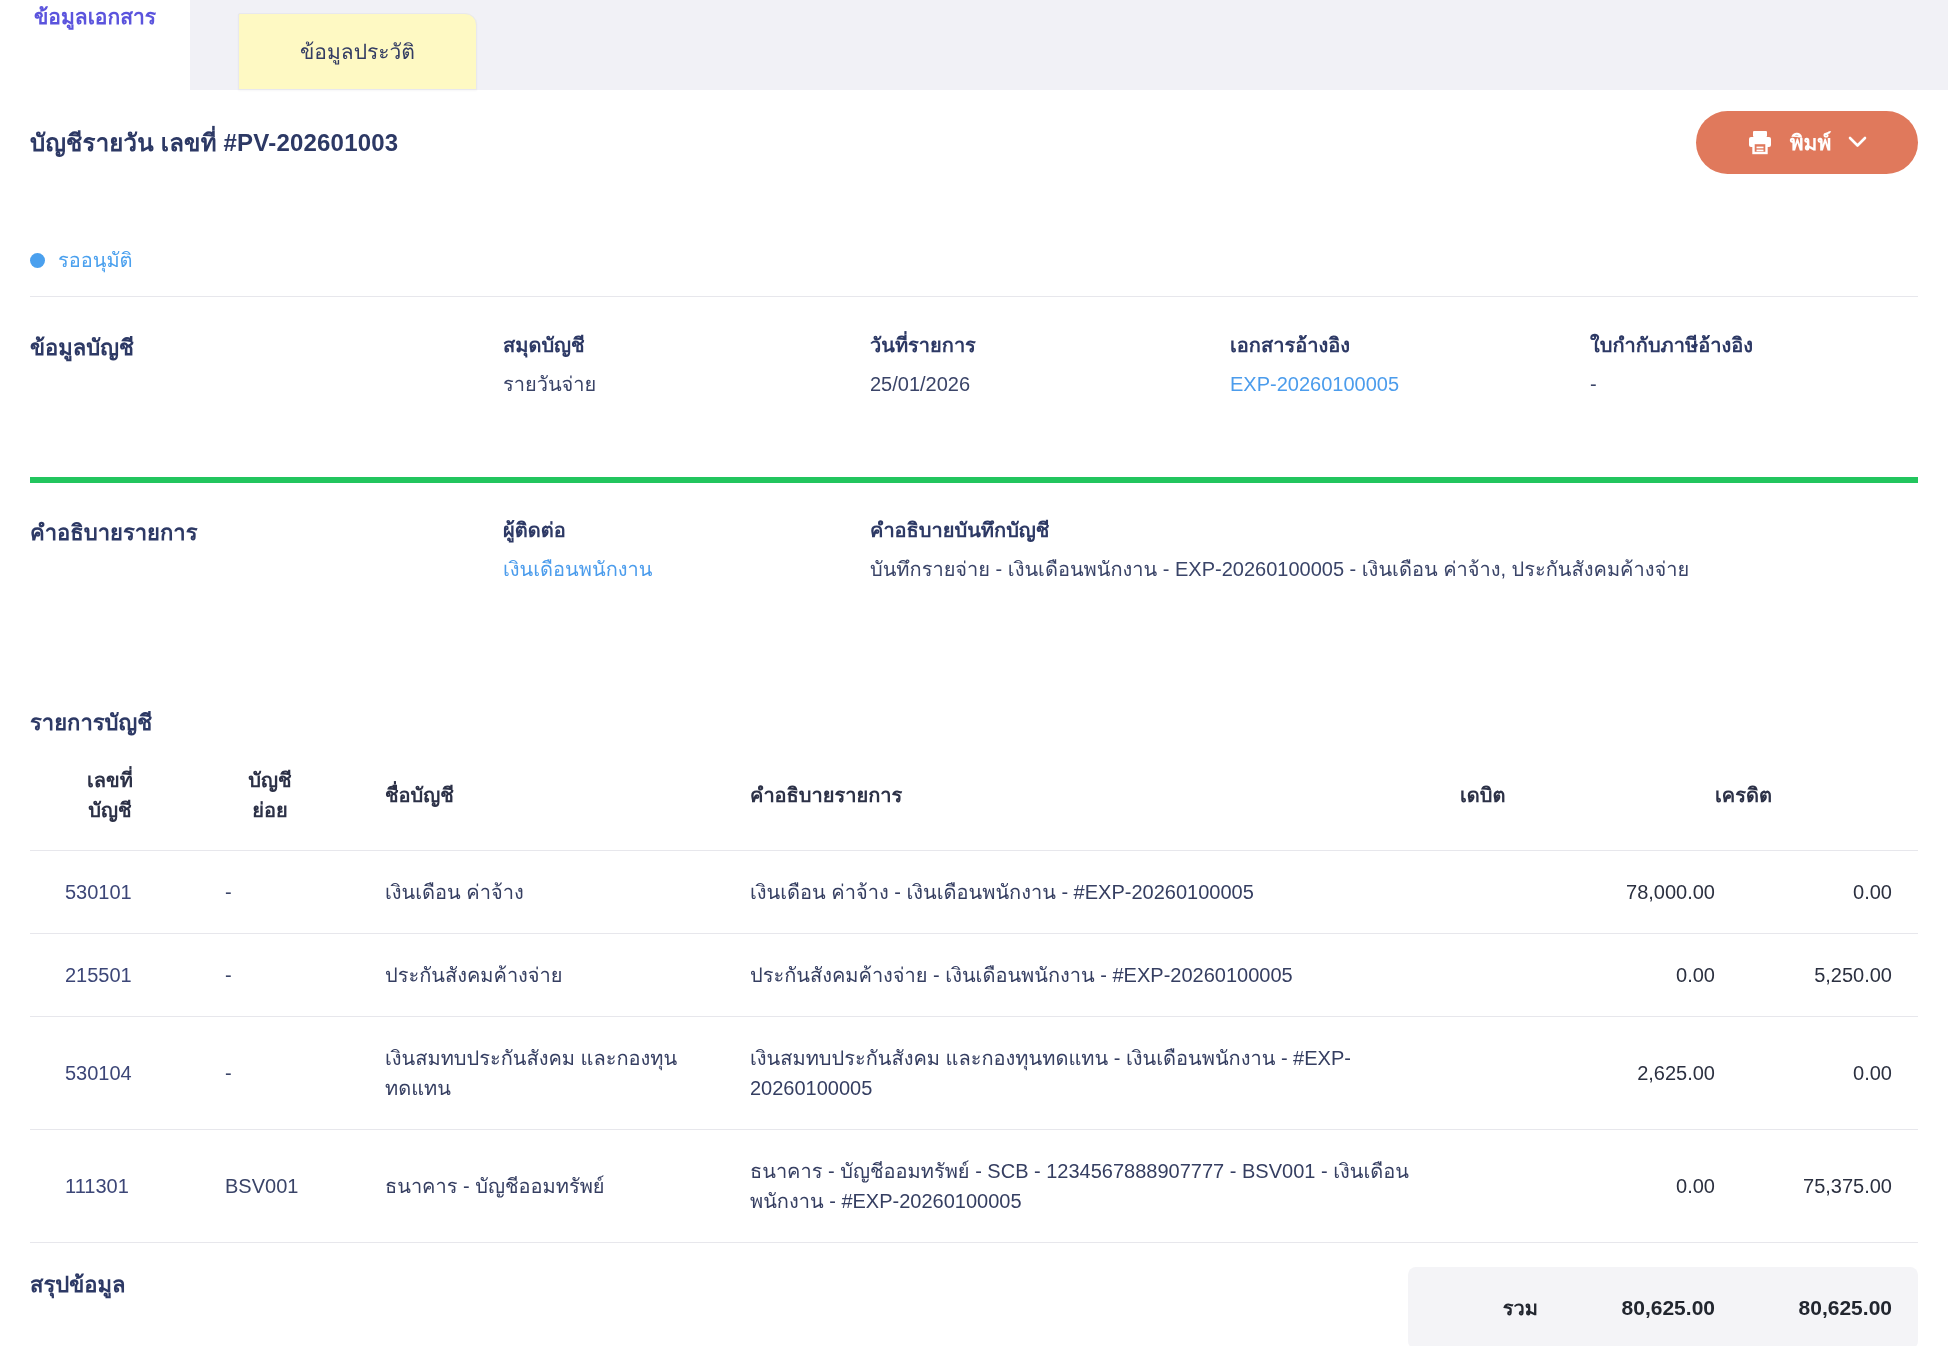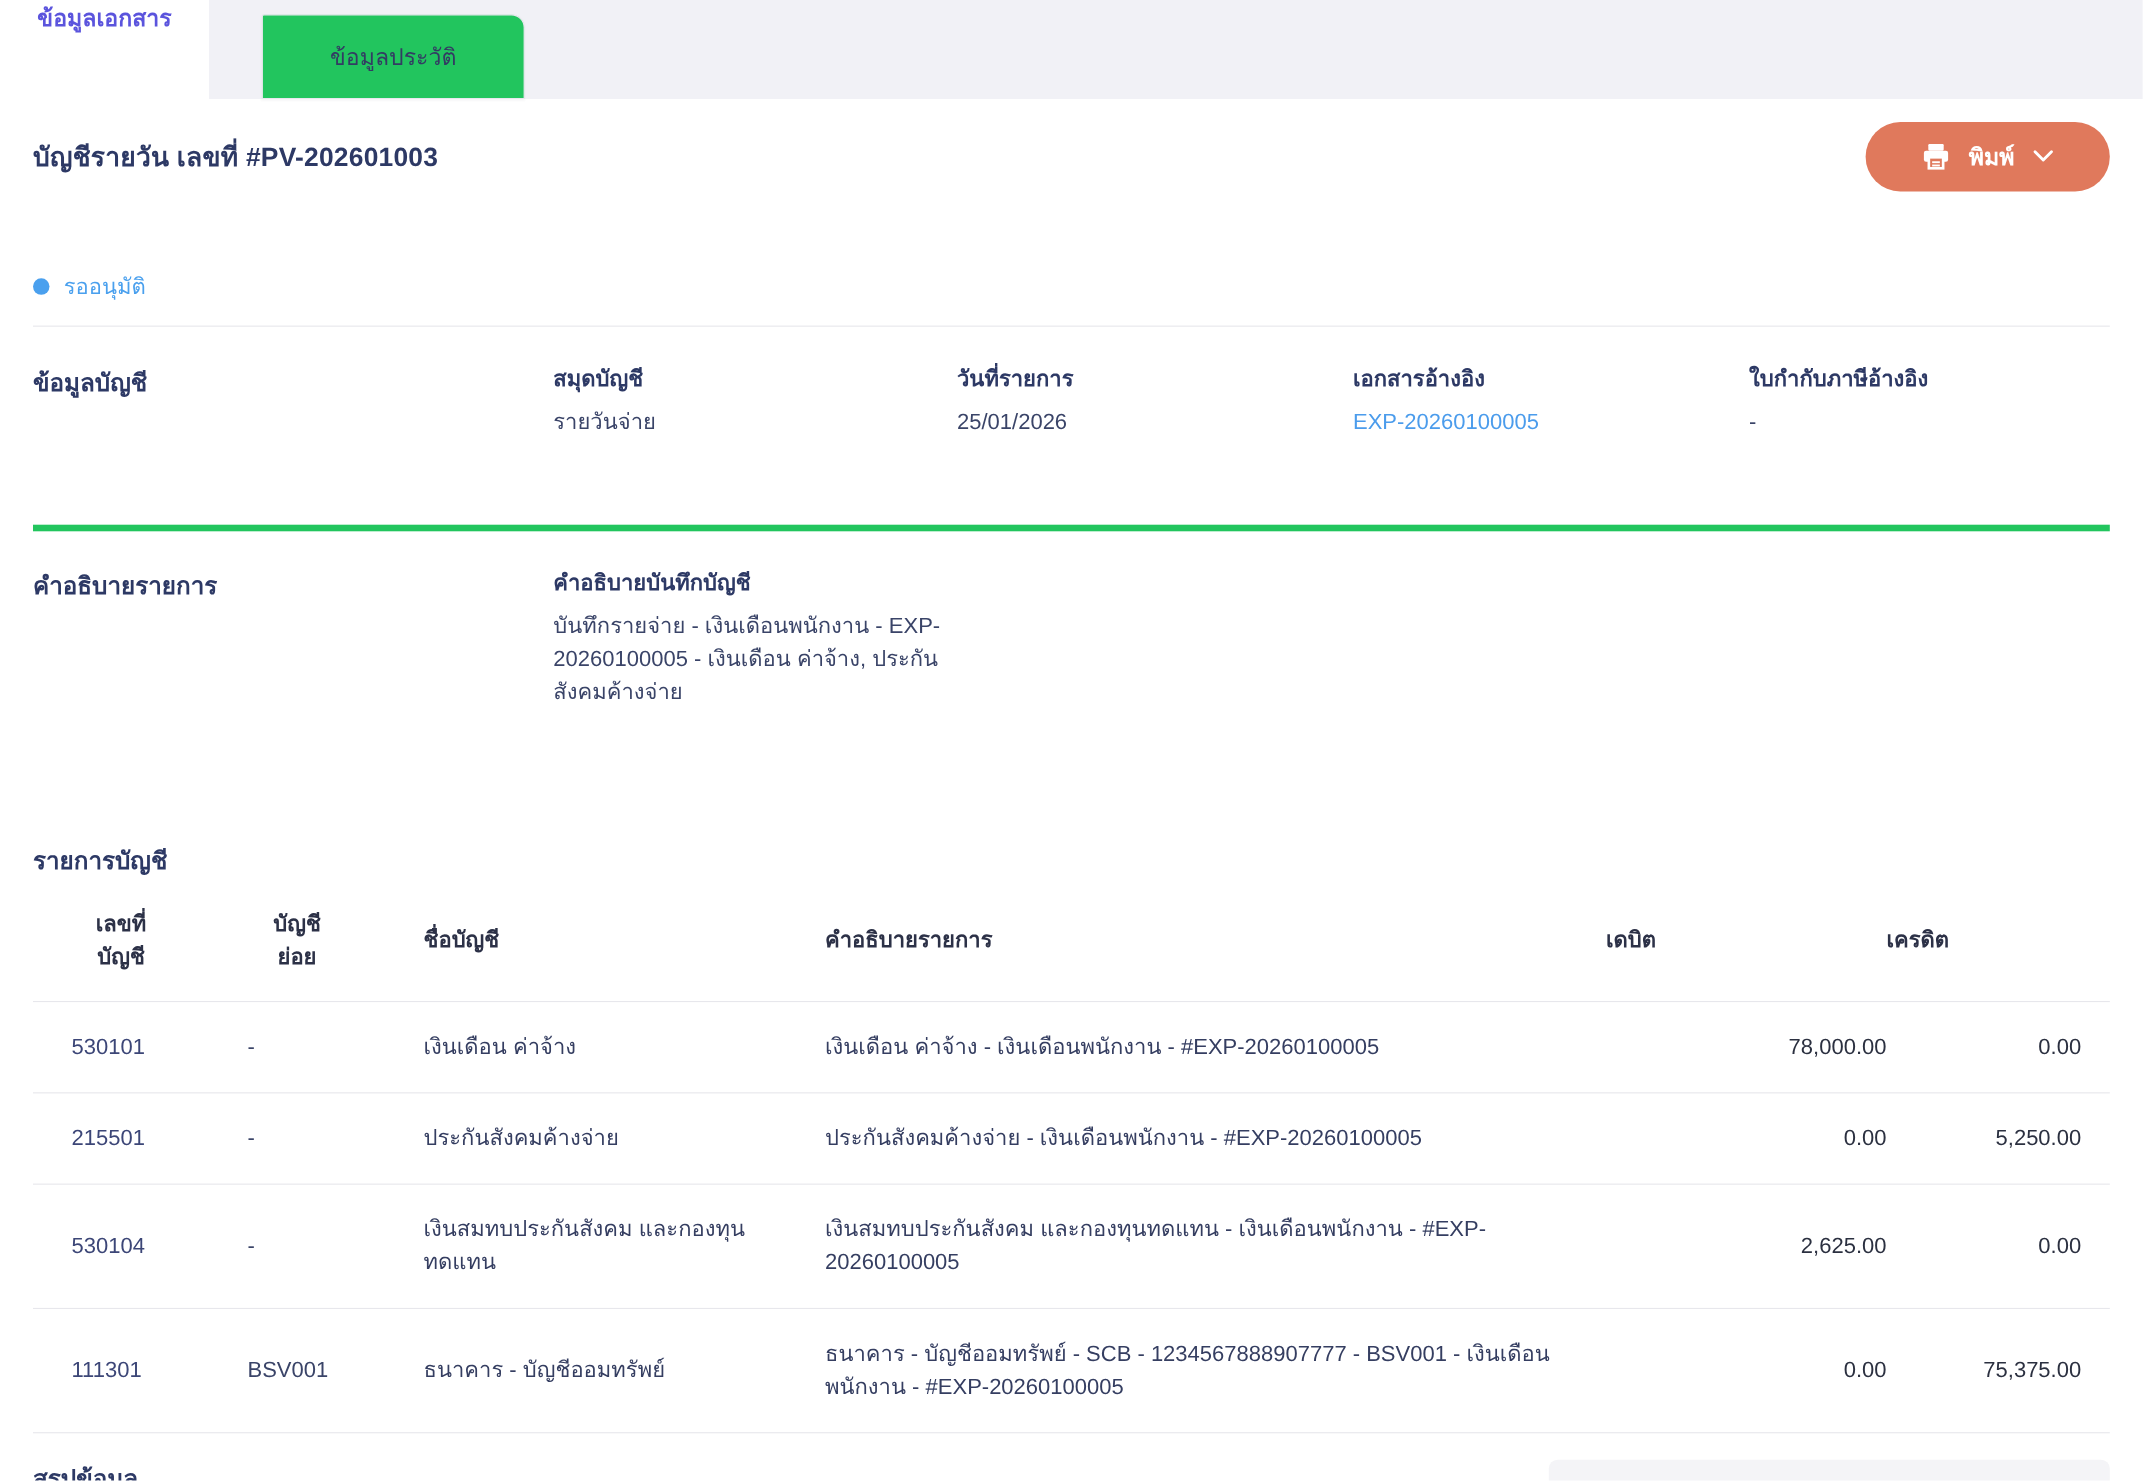--- a/index.html
+++ b/index.html
@@ -10,21 +10,21 @@
     color:#3a4468;
   }
 
   
   .tabbar { height:90px; background:#f1f1f6; display:flex; align-items:stretch; }
   .tab-active {
     width:190px; background:#ffffff; display:flex; align-items:flex-start; justify-content:center;
     font-size:21px; font-weight:600; color:#5b54dd; cursor:pointer;
   }
   .tab-inactive {
-    width:239px; margin-left:48px; margin-top:13px; background:#22c55e;
+    width:239px; margin-left:48px; margin-top:13px; background:#fef9c3;
     border:1px solid #e8e8ee; border-radius:2px 12px 0 0;
     display:flex; align-items:center; justify-content:center;
     font-size:21px; font-weight:500; color:#333c63; cursor:pointer;
     box-shadow:0 1px 2px rgba(40,40,70,0.04);
   }
 
   
   .content { padding:0 30px; }
 
   .header-row { display:flex; align-items:center; justify-content:space-between; margin-top:20px; height:64px; }
@@ -149,20 +149,24 @@
     </div>
     <div>
       <div class="field-label">ใบกำกับภาษีอ้างอิง</div>
       <div class="field-value">-</div>
     </div>
   </div>
 
   <div class="desc-grid">
     <div class="section-title">คำอธิบายรายการ</div>
     <div>
+      <div class="field-label">ผู้ติดต่อ</div>
+      <div class="field-value link">เงินเดือนพนักงาน</div>
+    </div>
+    <div>
       <div class="field-label">คำอธิบายบันทึกบัญชี</div>
       <div class="field-value">บันทึกรายจ่าย - เงินเดือนพนักงาน - EXP-20260100005 - เงินเดือน ค่าจ้าง, ประกันสังคมค้างจ่าย</div>
     </div>
   </div>
 
   <div class="section-title entries-title">รายการบัญชี</div>
 
   <div class="tgrid thead">
     <div class="th center">
       <div>เลขที่</div>

